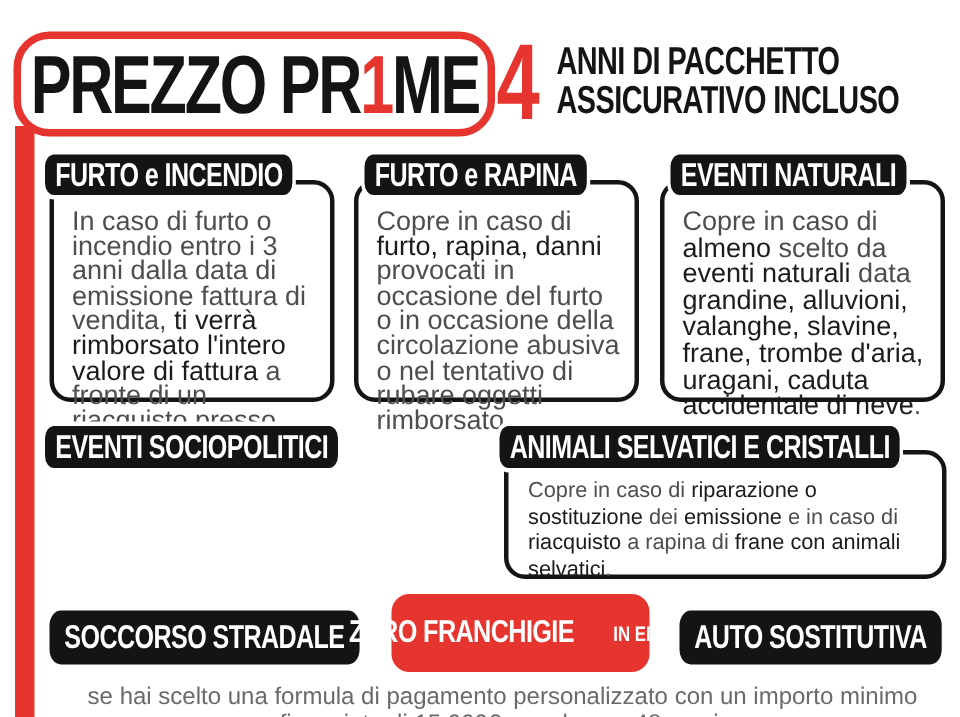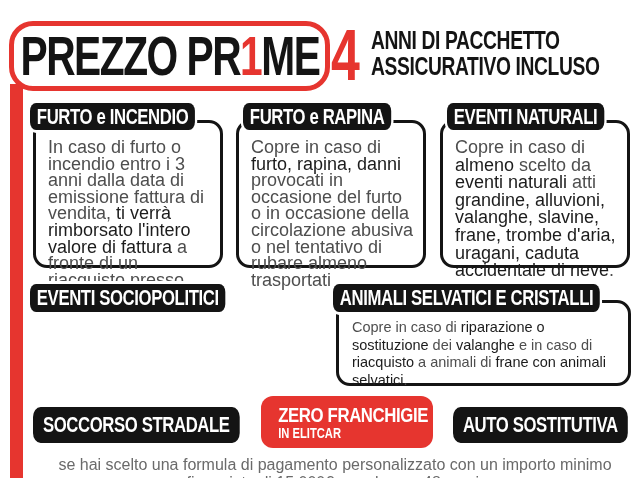--- a/index.html
+++ b/index.html
@@ -50,21 +50,21 @@
   .c4 .body,.c5 .body{padding:16px 10px 6px 13px;font-size:14.5px;line-height:17.5px}
   .l4{left:30px}.l5{left:333px}
 
   
   .badge-black{position:absolute;top:407px;height:36px;line-height:36px;background:var(--black);
     color:#fff;font-weight:800;font-size:22px;letter-spacing:-.5px;white-space:nowrap;
     border-radius:10px;padding:0 13px;transform:scaleX(.76);transform-origin:left top}
   .badge-left{left:33px}
   .badge-right{left:453px}
   .badge-red{position:absolute;left:261px;top:396px;width:172px;height:52px;background:var(--red);
-    border-radius:12px;display:flex;flex-direction:column;justify-content:center;color:#fff}
+    border-radius:12px;display:flex;align-items:center;justify-content:center;color:#fff}
   .badge-red .line1{font-weight:800;font-size:21px;line-height:22px;letter-spacing:-.5px;
     transform:scaleX(.8);transform-origin:center;white-space:nowrap}
   .badge-red .line2{font-weight:800;font-size:14px;line-height:15px;
     transform:scaleX(.8);transform-origin:center;white-space:nowrap}
 
   
   .footer{position:absolute;left:30px;right:0;top:456px;text-align:center;
     font-size:16px;color:#6a6a6a}
 </style>
 </head>
@@ -82,33 +82,33 @@
     <div>ANNI DI PACCHETTO</div>
     <div>ASSICURATIVO INCLUSO</div>
   </div>
 
   <div class="card c1">
     <div class="body"><span>In caso di furto o incendio entro i 3 anni dalla data di emissione fattura di vendita, </span><span class="b">ti verrà rimborsato l'intero valore di fattura</span><span> a fronte di un riacquisto presso Elitcar</span></div>
   </div>
   <div class="card-label row1-label l1">FURTO e INCENDIO</div>
 
   <div class="card c2">
-    <div class="body"><span>Copre in caso di </span><span class="b">furto, rapina, danni</span><span> provocati in occasione del furto o in occasione della circolazione abusiva o nel tentativo di rubare almeno trasportati</span></div>
+    <div class="body"><span>Copre in caso di </span><span class="b">furto, rapina, danni</span><span> provocati in occasione del furto o in occasione della circolazione abusiva o nel tentativo di rubare oggetti rimborsato</span></div>
   </div>
   <div class="card-label row1-label l2">FURTO e RAPINA</div>
 
   <div class="card c3">
-    <div class="body"><span>Copre in caso di </span><span class="b">almeno</span><span> scelto da </span><span class="b">eventi naturali</span><span> atti </span><span class="b">grandine, alluvioni, valanghe, slavine, frane, trombe d'aria, uragani, caduta accidentale di neve</span><span>.</span></div>
+    <div class="body"><span>Copre in caso di </span><span class="b">almeno</span><span> scelto da </span><span class="b">eventi naturali</span><span> data </span><span class="b">grandine, alluvioni, valanghe, slavine, frane, trombe d'aria, uragani, caduta accidentale di neve</span><span>.</span></div>
   </div>
   <div class="card-label row1-label l3">EVENTI NATURALI</div>
 
   <div class="card-label row2-label l4">EVENTI SOCIOPOLITICI</div>
 
   <div class="card c5">
-    <div class="body"><span>Copre in caso di </span><span class="b">riparazione o sostituzione</span><span> dei </span><span class="b">valanghe</span><span> e in caso di </span><span class="b">riacquisto</span><span> a animali di </span><span class="b">frane con animali selvatici</span><span>.</span></div>
+    <div class="body"><span>Copre in caso di </span><span class="b">riparazione o sostituzione</span><span> dei </span><span class="b">emissione</span><span> e in caso di </span><span class="b">riacquisto</span><span> a rapina di </span><span class="b">frane con animali selvatici</span><span>.</span></div>
   </div>
   <div class="card-label row2-label l5">ANIMALI SELVATICI E CRISTALLI</div>
 
   <div class="badge-black badge-left">SOCCORSO STRADALE</div>
   <div class="badge-red">
     <div class="line1">ZERO FRANCHIGIE</div>
     <div class="line2">IN ELITCAR</div>
   </div>
   <div class="badge-black badge-right">AUTO SOSTITUTIVA</div>
 

